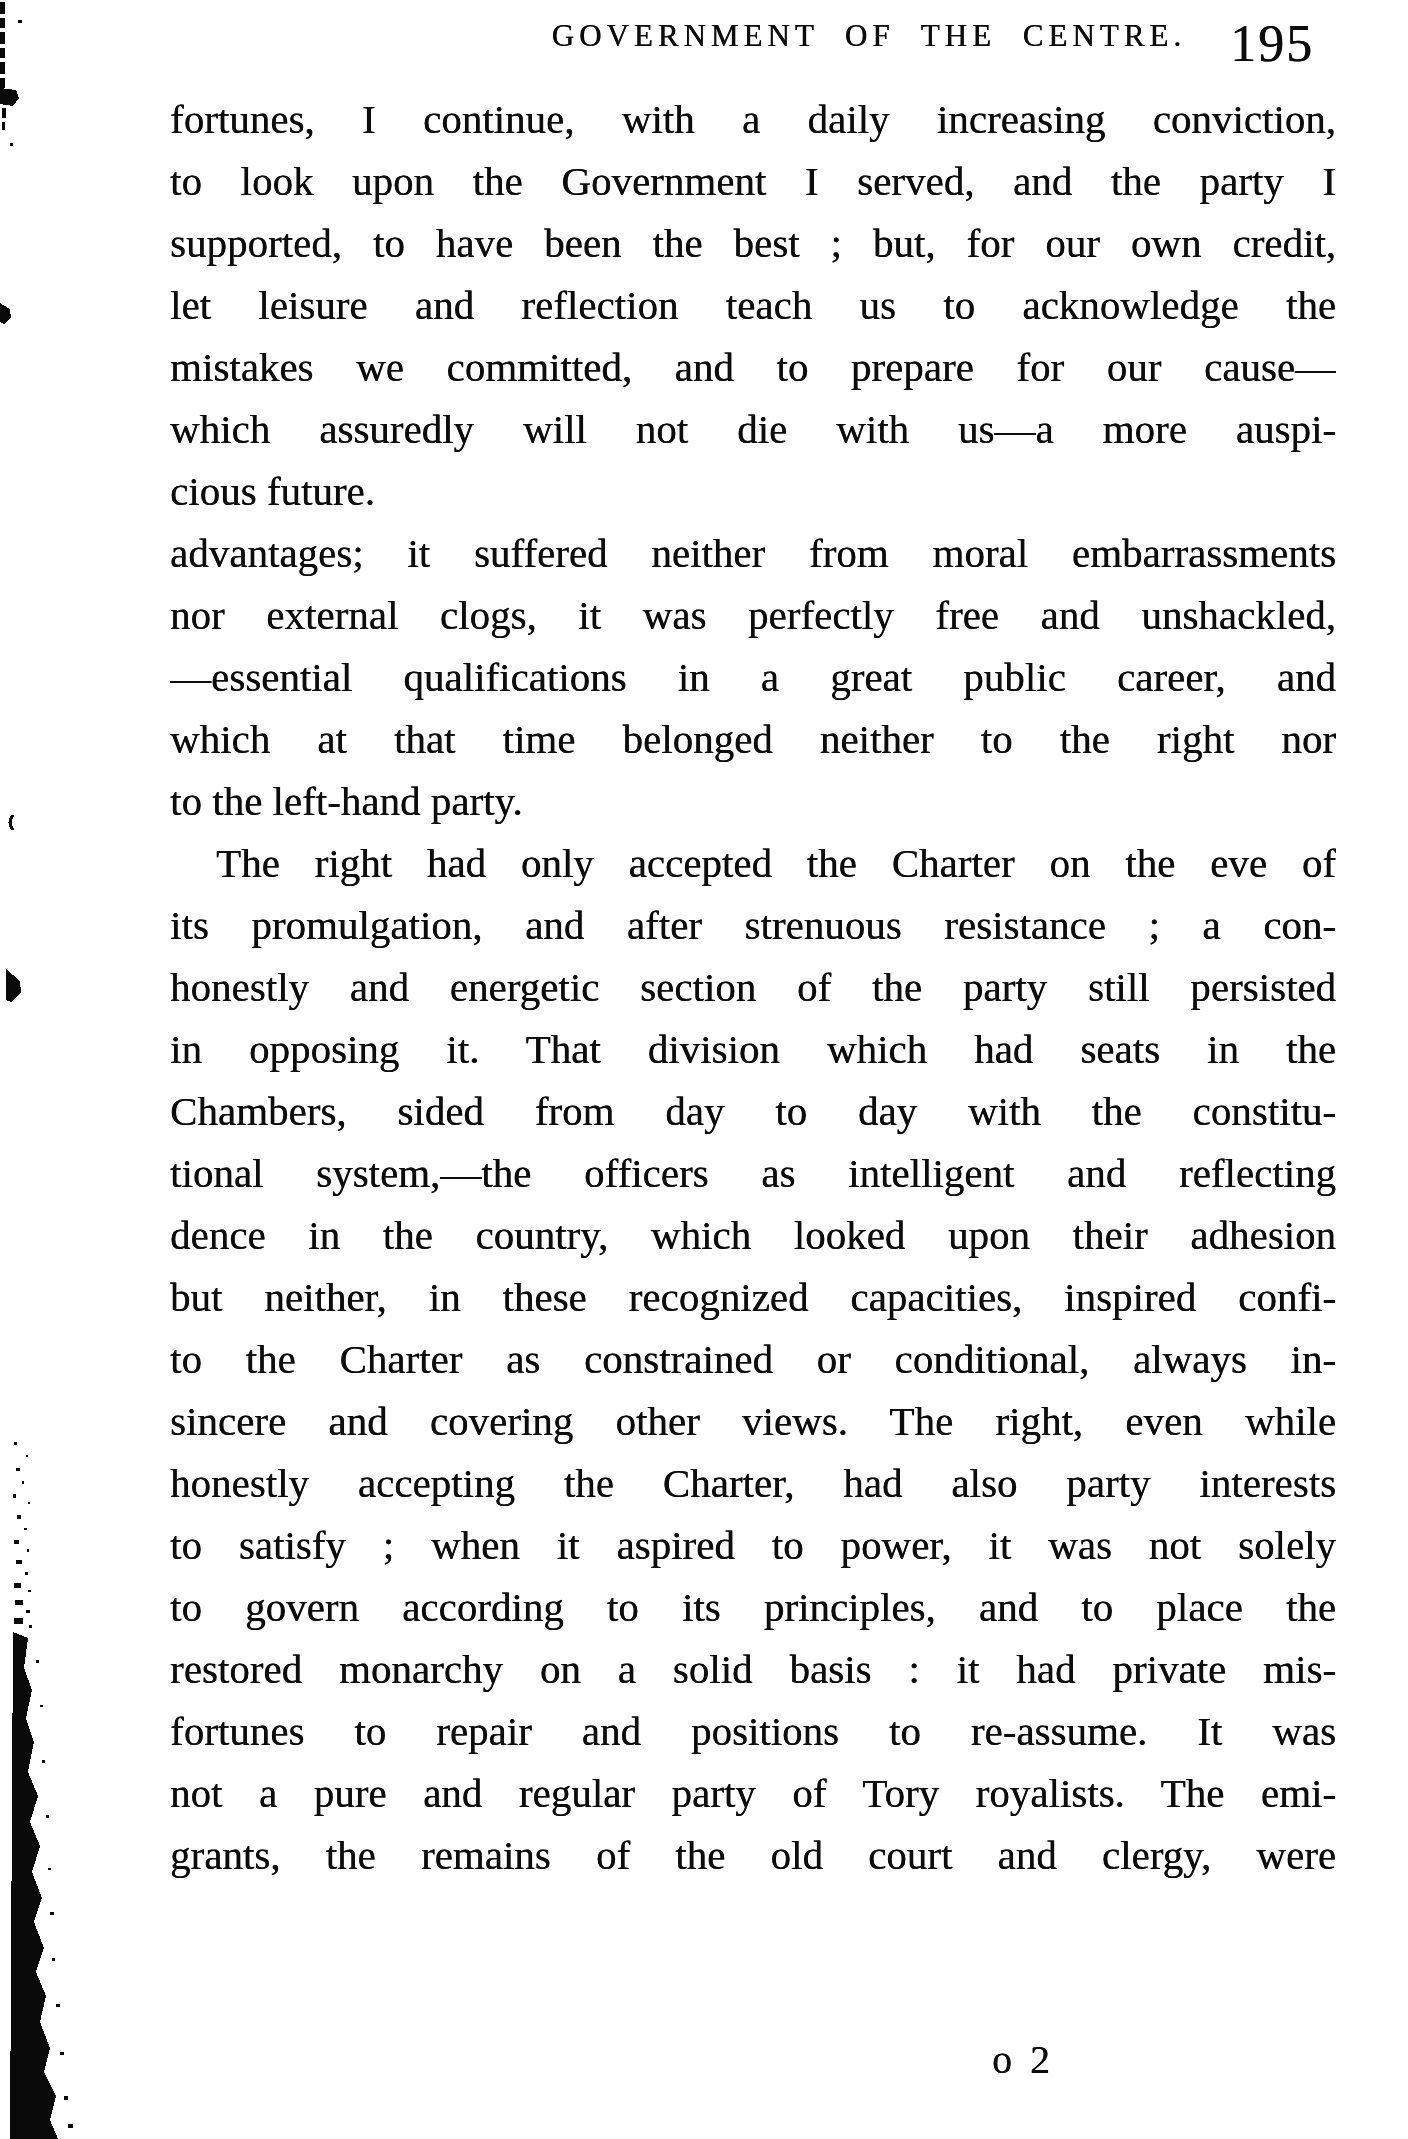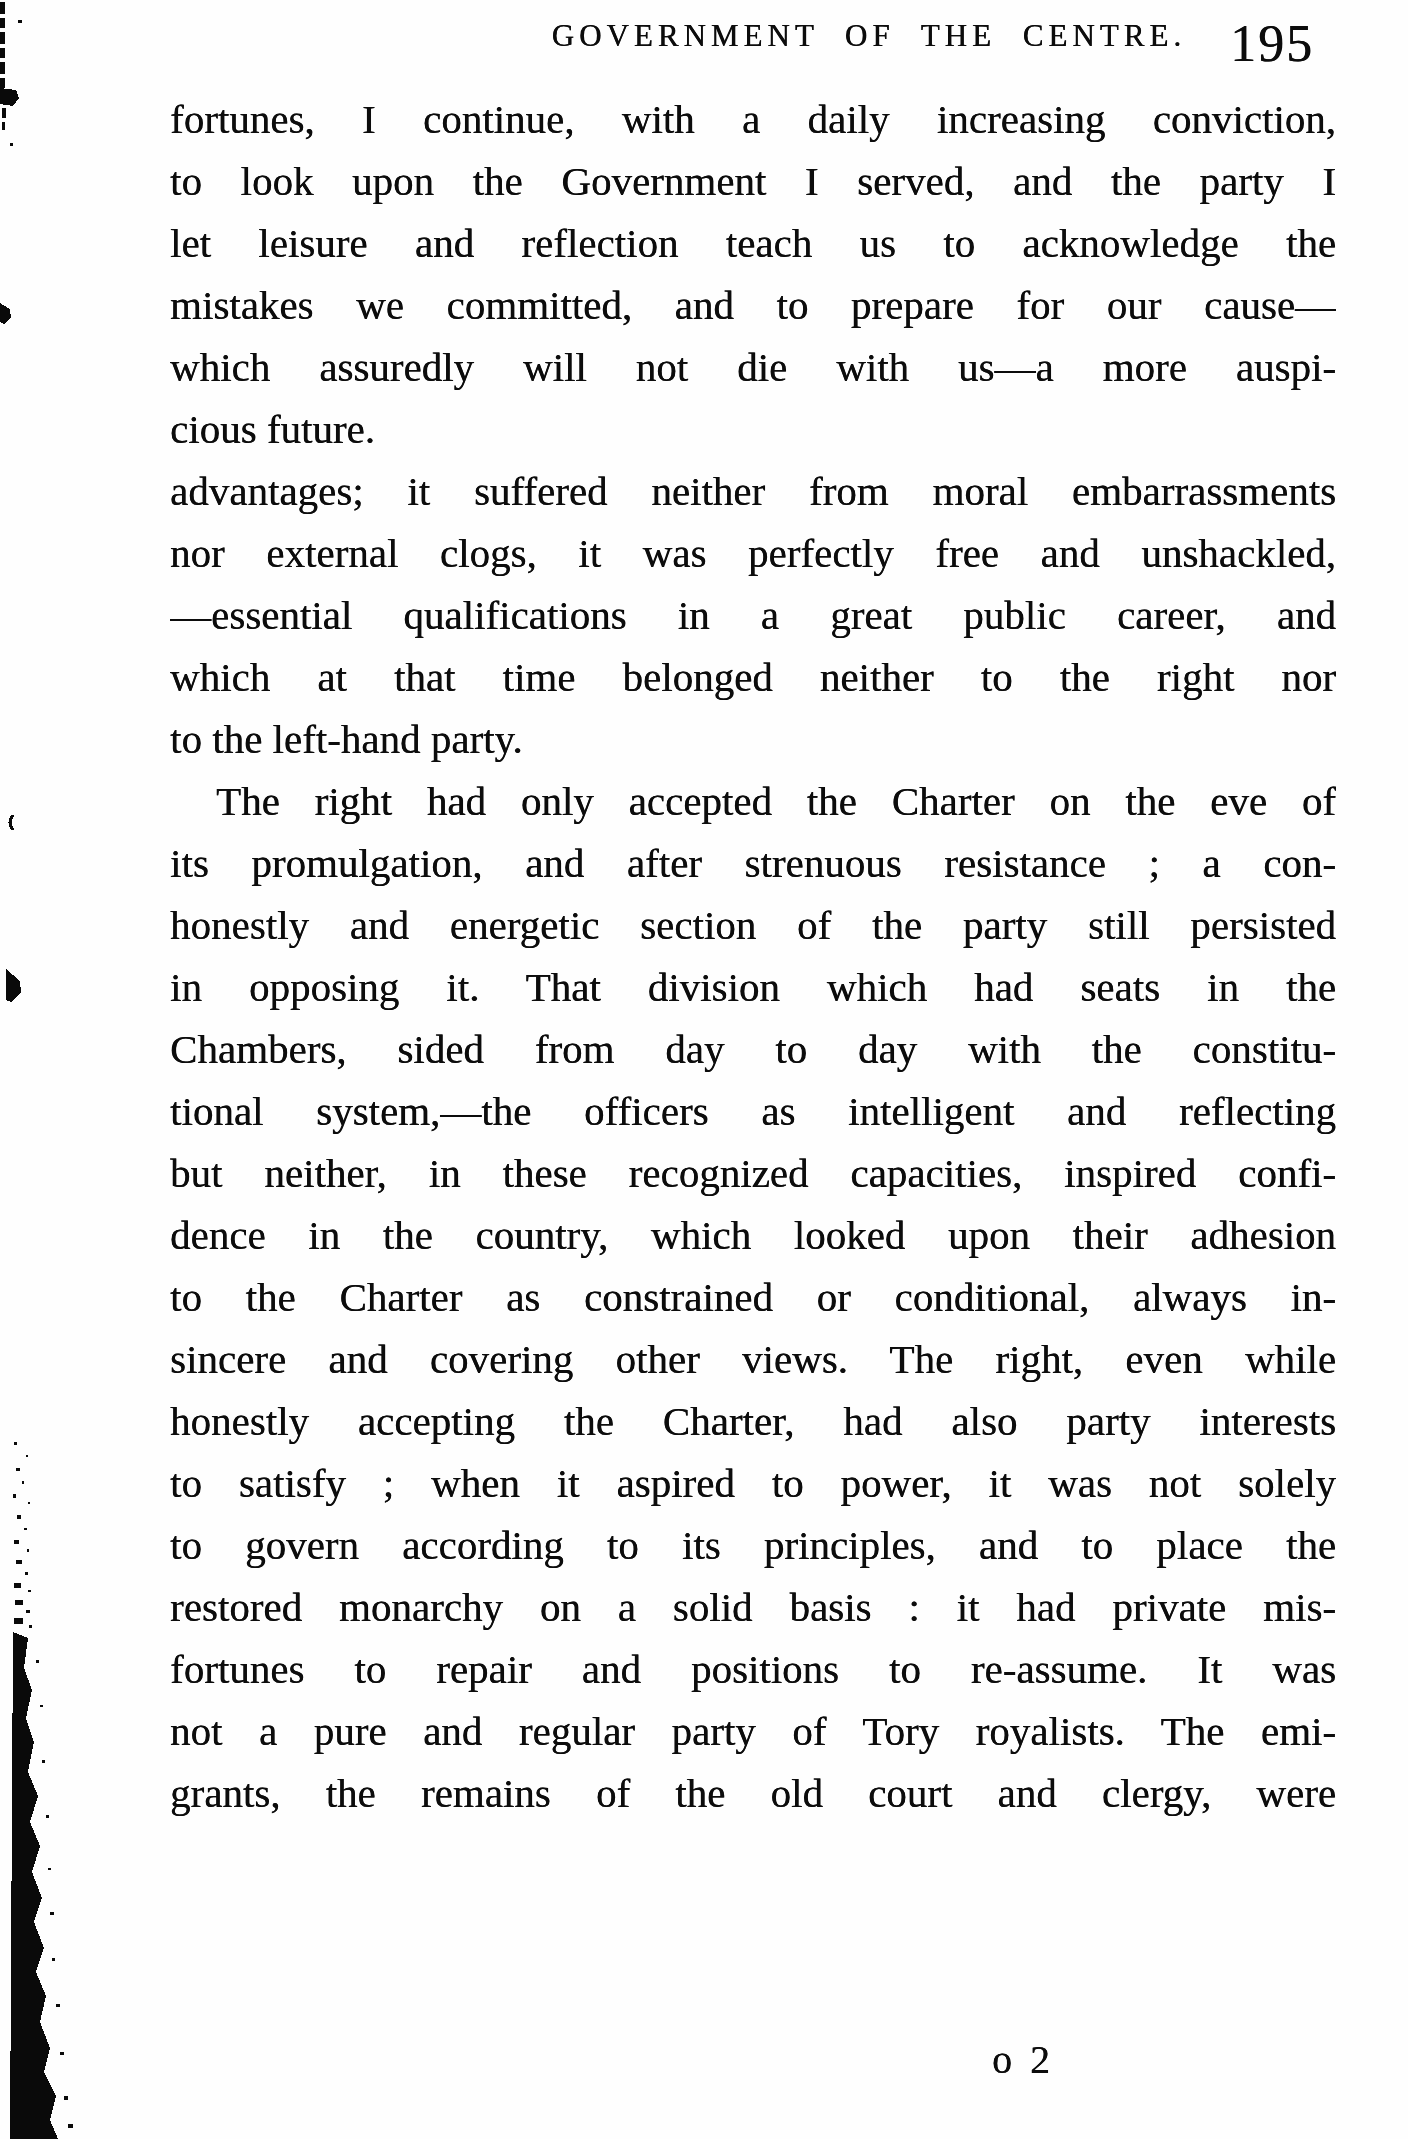--- a/index.html
+++ b/index.html
@@ -89,37 +89,38 @@
 <div class="page">
 
   <div class="running-header">
     <div class="title">GOVERNMENT OF THE CENTRE.</div>
     <div class="pagenum">195</div>
   </div>
 
   <div class="text-block">
     <div class="line">fortunes, I continue, with a daily increasing conviction,</div>
     <div class="line">to look upon the Government I served, and the party I</div>
+    <div class="line">supported, to have been the best ; but, for our own credit,</div>
     <div class="line">let leisure and reflection teach us to acknowledge the</div>
     <div class="line">mistakes we committed, and to prepare for our cause—</div>
     <div class="line">which assuredly will not die with us—a more auspi-</div>
     <div class="line para-end">cious future.</div>
     <div class="line">advantages; it suffered neither from moral embarrassments</div>
     <div class="line">nor external clogs, it was perfectly free and unshackled,</div>
     <div class="line">—essential qualifications in a great public career, and</div>
     <div class="line">which at that time belonged neither to the right nor</div>
     <div class="line para-end">to the left-hand party.</div>
     <div class="line indent">The right had only accepted the Charter on the eve of</div>
     <div class="line">its promulgation, and after strenuous resistance ; a con-</div>
     <div class="line">honestly and energetic section of the party still persisted</div>
     <div class="line">in opposing it.  That division which had seats in the</div>
     <div class="line">Chambers, sided from day to day with the constitu-</div>
     <div class="line">tional system,—the officers as intelligent and reflecting</div>
+    <div class="line">dence in the country, which looked upon their adhesion</div>
     <div class="line">but neither, in these recognized capacities, inspired confi-</div>
-    <div class="line">dence in the country, which looked upon their adhesion</div>
     <div class="line">to the Charter as constrained or conditional, always in-</div>
     <div class="line">sincere and covering other views.  The right, even while</div>
     <div class="line">honestly accepting the Charter, had also party interests</div>
     <div class="line">to satisfy ; when it aspired to power, it was not solely</div>
     <div class="line">to govern according to its principles, and to place the</div>
     <div class="line">restored monarchy on a solid basis : it had private mis-</div>
     <div class="line">fortunes to repair and positions to re-assume.  It was</div>
     <div class="line">not a pure and regular party of Tory royalists.  The emi-</div>
     <div class="line">grants, the remains of the old court and clergy, were</div>
   </div>

